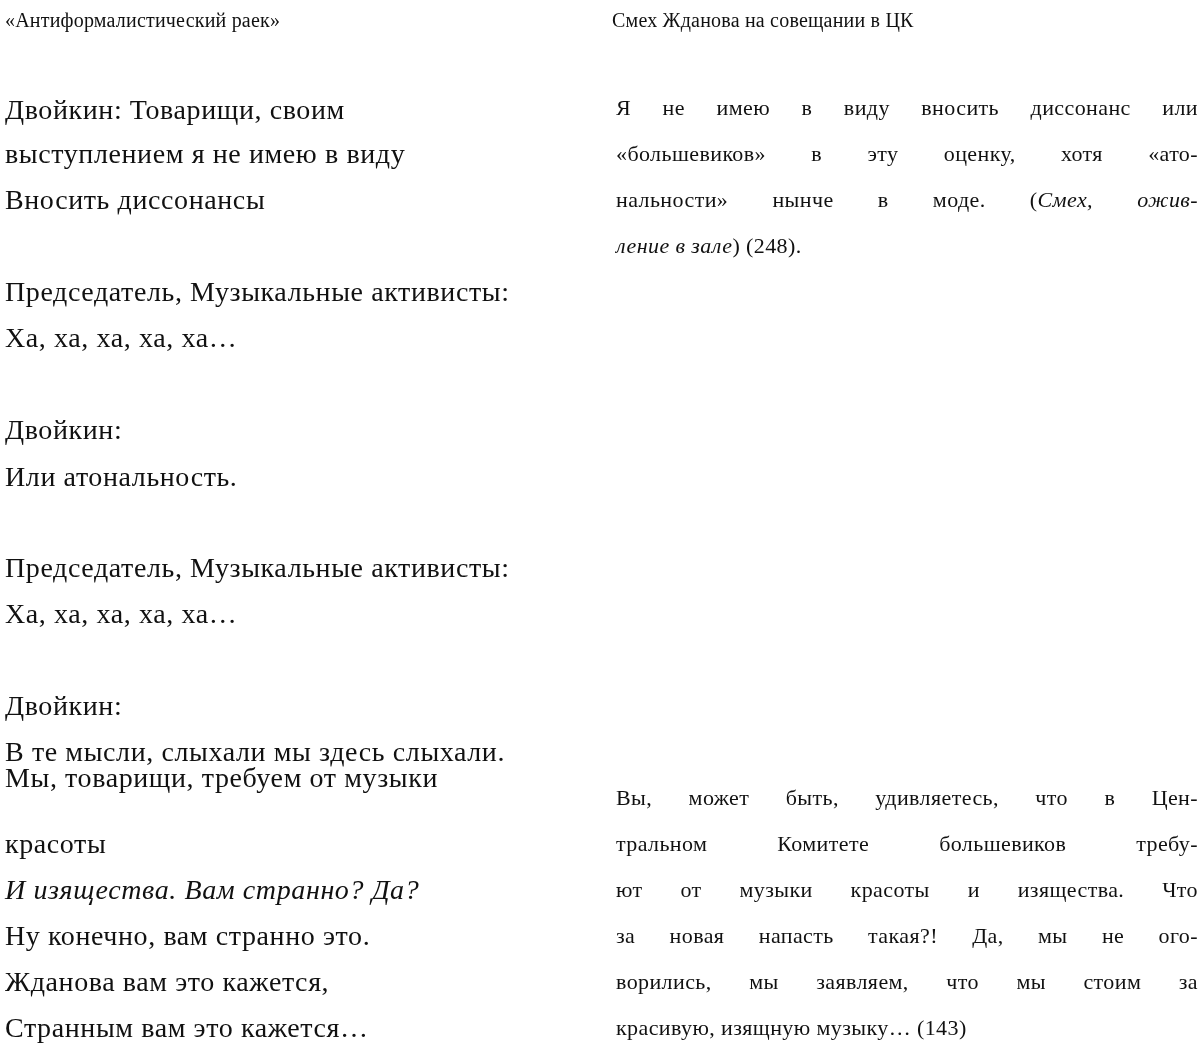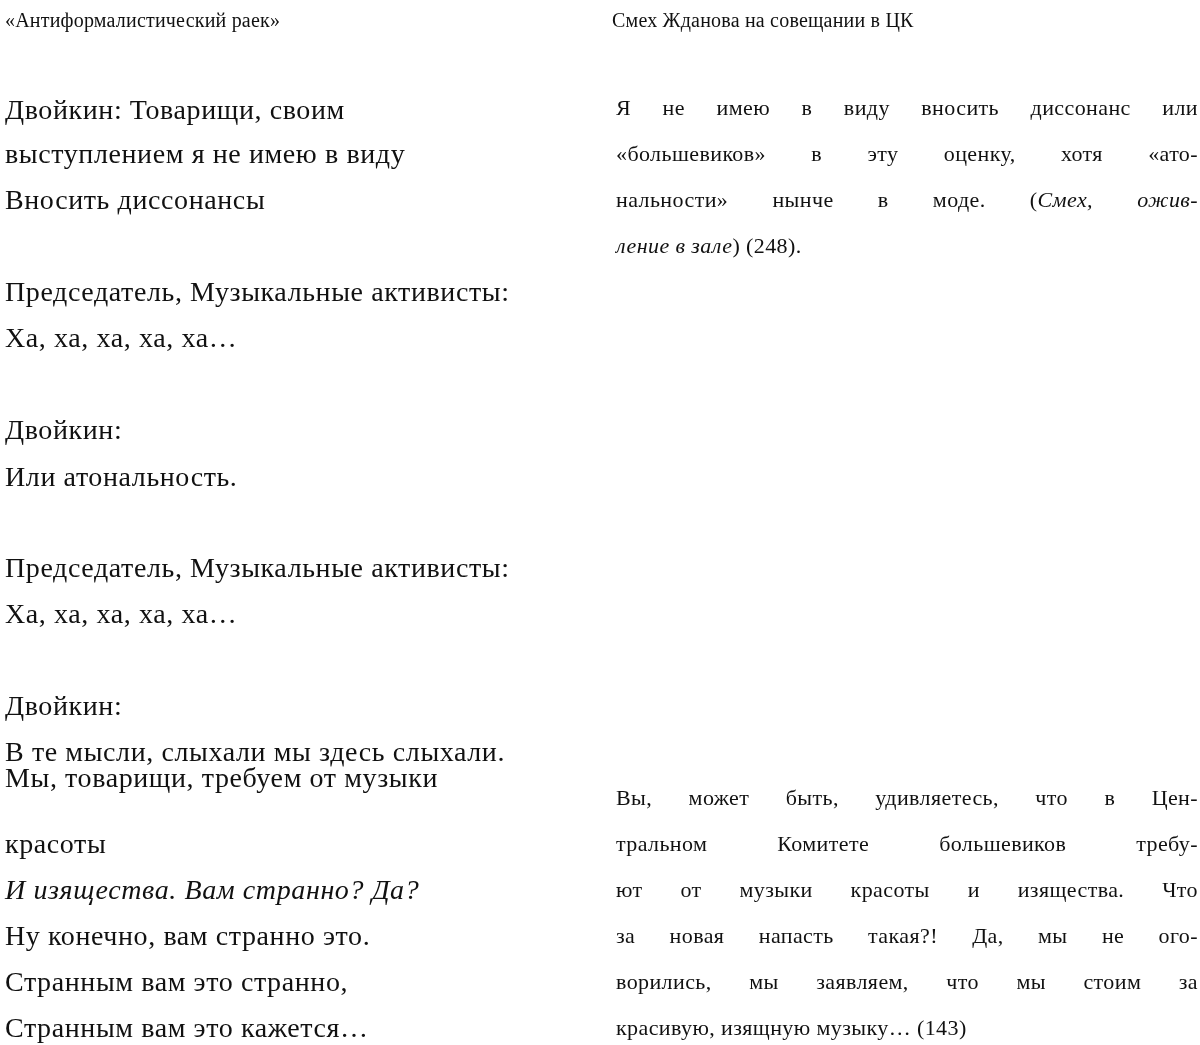--- a/index.html
+++ b/index.html
@@ -68,21 +68,21 @@
       <div class="line" style="top: 412px;">Двойкин:</div>
       <div class="line" style="top: 434px; margin-top: 25px;">Или атональность.</div>
       <div class="line" style="top: 550px;">Председатель, Музыкальные активисты:</div>
       <div class="line" style="top: 596px;">Ха, ха, ха, ха, ха…</div>
       <div class="line" style="top: 688px;">Двойкин:</div>
       <div class="line" style="top: 734px;">В те мысли, слыхали мы здесь слыхали.</div>
       <div class="line" style="top: 752px; margin-top: 8px;">Мы, товарищи, требуем от музыки</div>
       <div class="line" style="top: 826px;">красоты</div>
       <div class="line" style="top: 872px; font-style: italic;">И изящества. Вам странно? Да?</div>
       <div class="line" style="top: 918px;">Ну конечно, вам странно это.</div>
-      <div class="line" style="top: 964px;">Странным вам это странно,</div>
+      <div class="line" style="top: 964px;">Жданова вам это кажется,</div>
       <div class="line" style="top: 1010px;">Странным вам это кажется…</div>
     </div>
 </div>
 
 <div class="col col-right">
   <div class="heading">Смех Жданова на совещании в ЦК</div>
 
   <div class="jline" style="top:90px">Я не имею в виду вносить диссонанс или</div>
   <div class="jline" style="top:136px">«большевиков» в эту оценку, хотя «ато-</div>
   <div class="jline" style="top:182px"><span>нальности» нынче в моде. (</span><span class="ital">Смех, ожив-</span></div>

